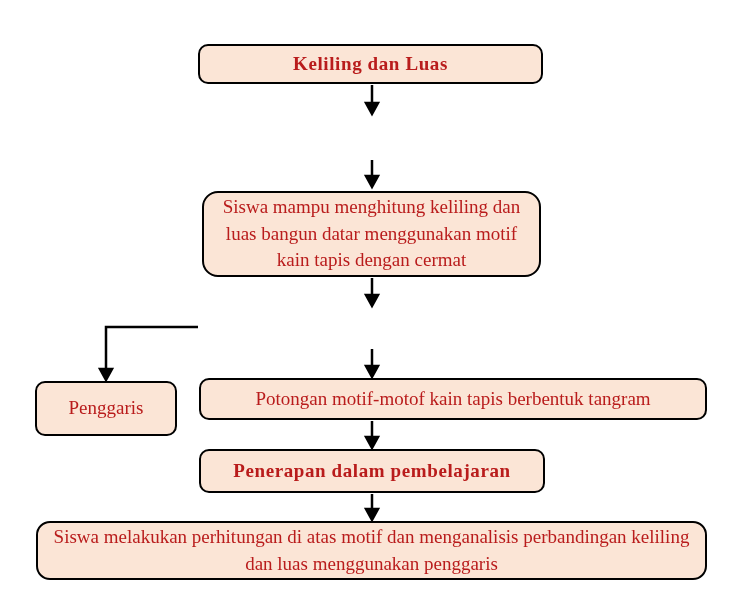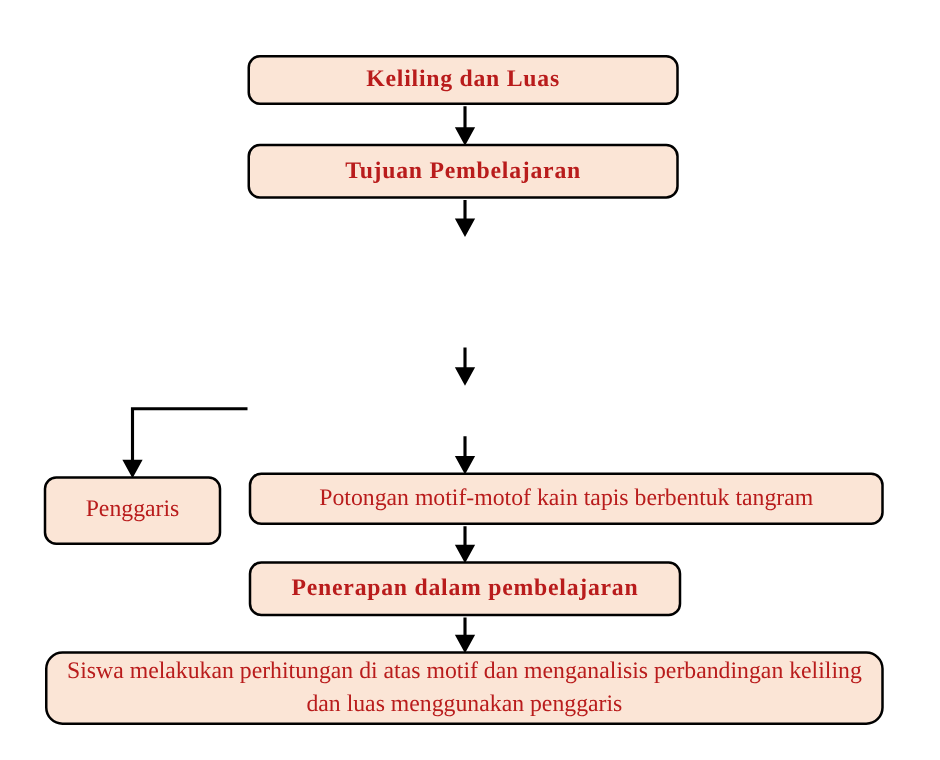--- a/index.html
+++ b/index.html
@@ -80,24 +80,24 @@
 
       <path d="M 198 327 H 106 V 370" fill="none"></path>
       <polygon points="100,369 112,369 106,380"></polygon>
     </g>
   </svg>
 
   <div class="node heading" id="node-title">
     <span class="label">Keliling dan Luas</span>
   </div>
 
-  <div class="node heading" id="node-tujuan">
-    <span class="label">Tujuan Pembelajaran</span>
+
+  <div class="node" id="node-tujuan-desc">
+    <span class="label">Siswa mampu menghitung keliling dan luas bangun datar menggunakan motif kain tapis dengan cermat</span>
   </div>
-
 
 
   <div class="node" id="node-penggaris">
     <span class="label">Penggaris</span>
   </div>
 
   <div class="node" id="node-potongan">
     <span class="label">Potongan motif-motof kain tapis berbentuk tangram</span>
   </div>
 

